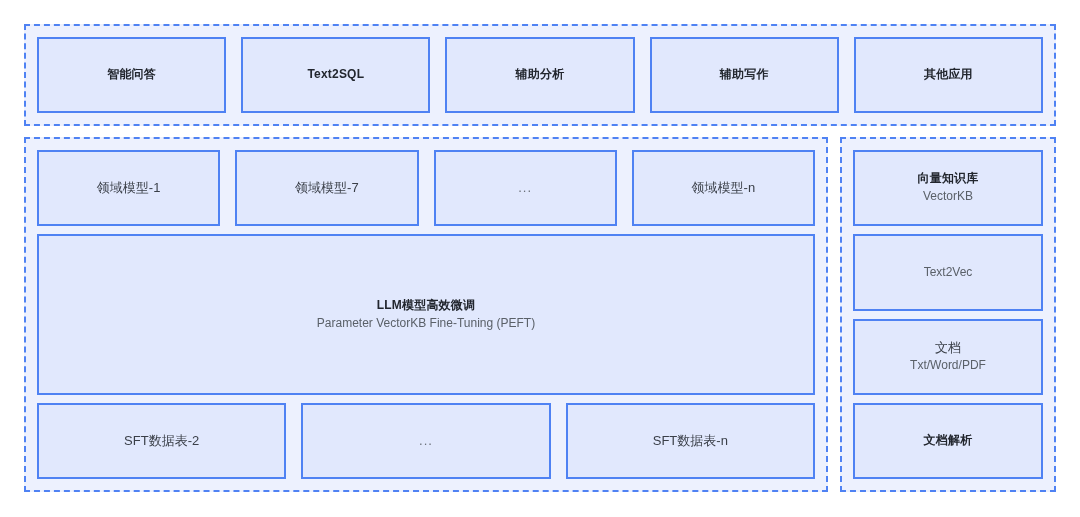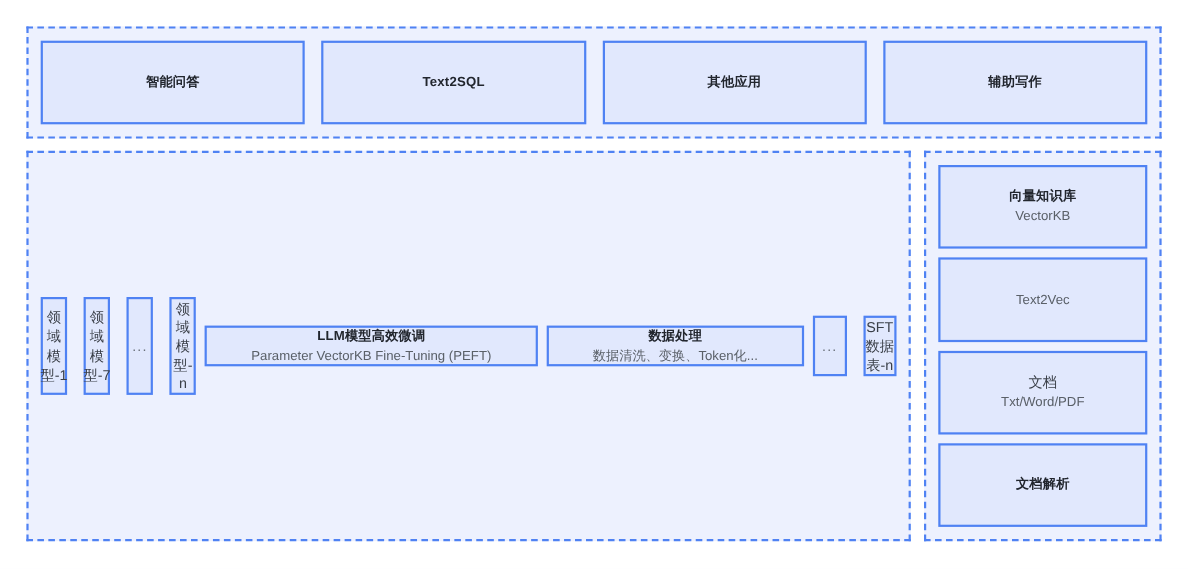--- a/index.html
+++ b/index.html
@@ -44,23 +44,23 @@
   .mid-wrap {
     display: flex;
     flex-direction: row;
     gap: 12px;
     flex: 1 1 auto;
     min-height: 0;
   }
 
   .group.platform {
     flex: 1 1 auto;
+    flex-direction: column;
     gap: 8px;
     min-width: 0;
-    align-items: center;
   }
 
   .group.knowledge {
     width: 216px;
     flex: 0 0 216px;
     flex-direction: column;
     gap: 8px;
   }
 
   
@@ -130,24 +130,27 @@
 <div id="diagram">
 
   <div class="group apps">
     <div class="box">
       <div class="title-strong">智能问答</div>
     </div>
     <div class="box">
       <div class="title-strong">Text2SQL</div>
     </div>
     <div class="box">
+      <div class="title-strong">辅助分析</div>
+    </div>
+    <div class="box">
+      <div class="title-strong">辅助写作</div>
+    </div>
+    <div class="box">
       <div class="title-strong">其他应用</div>
-    </div>
-    <div class="box">
-      <div class="title-strong">辅助写作</div>
     </div>
   </div>
 
   <div class="mid-wrap">
 
     <div class="group platform">
 
       <div class="prow cells">
         <div class="box">
           <div class="title-plain">领域模型-1</div>
@@ -163,28 +166,25 @@
         </div>
       </div>
 
       <div class="prow wide">
         <div class="box">
           <div class="title-strong">LLM模型高效微调</div>
           <div class="sub">Parameter VectorKB Fine-Tuning (PEFT)</div>
         </div>
       </div>
 
-      <div class="prow wide">
-        <div class="box">
-          <div class="title-strong">数据处理</div>
-          <div class="sub">数据清洗、变换、Token化...</div>
-        </div>
-      </div>
 
       <div class="prow cells">
+        <div class="box">
+          <div class="title-plain">SFT数据表-2</div>
+        </div>
         <div class="box">
           <div class="dots">...</div>
         </div>
         <div class="box">
           <div class="title-plain">SFT数据表-n</div>
         </div>
       </div>
 
     </div>
 

